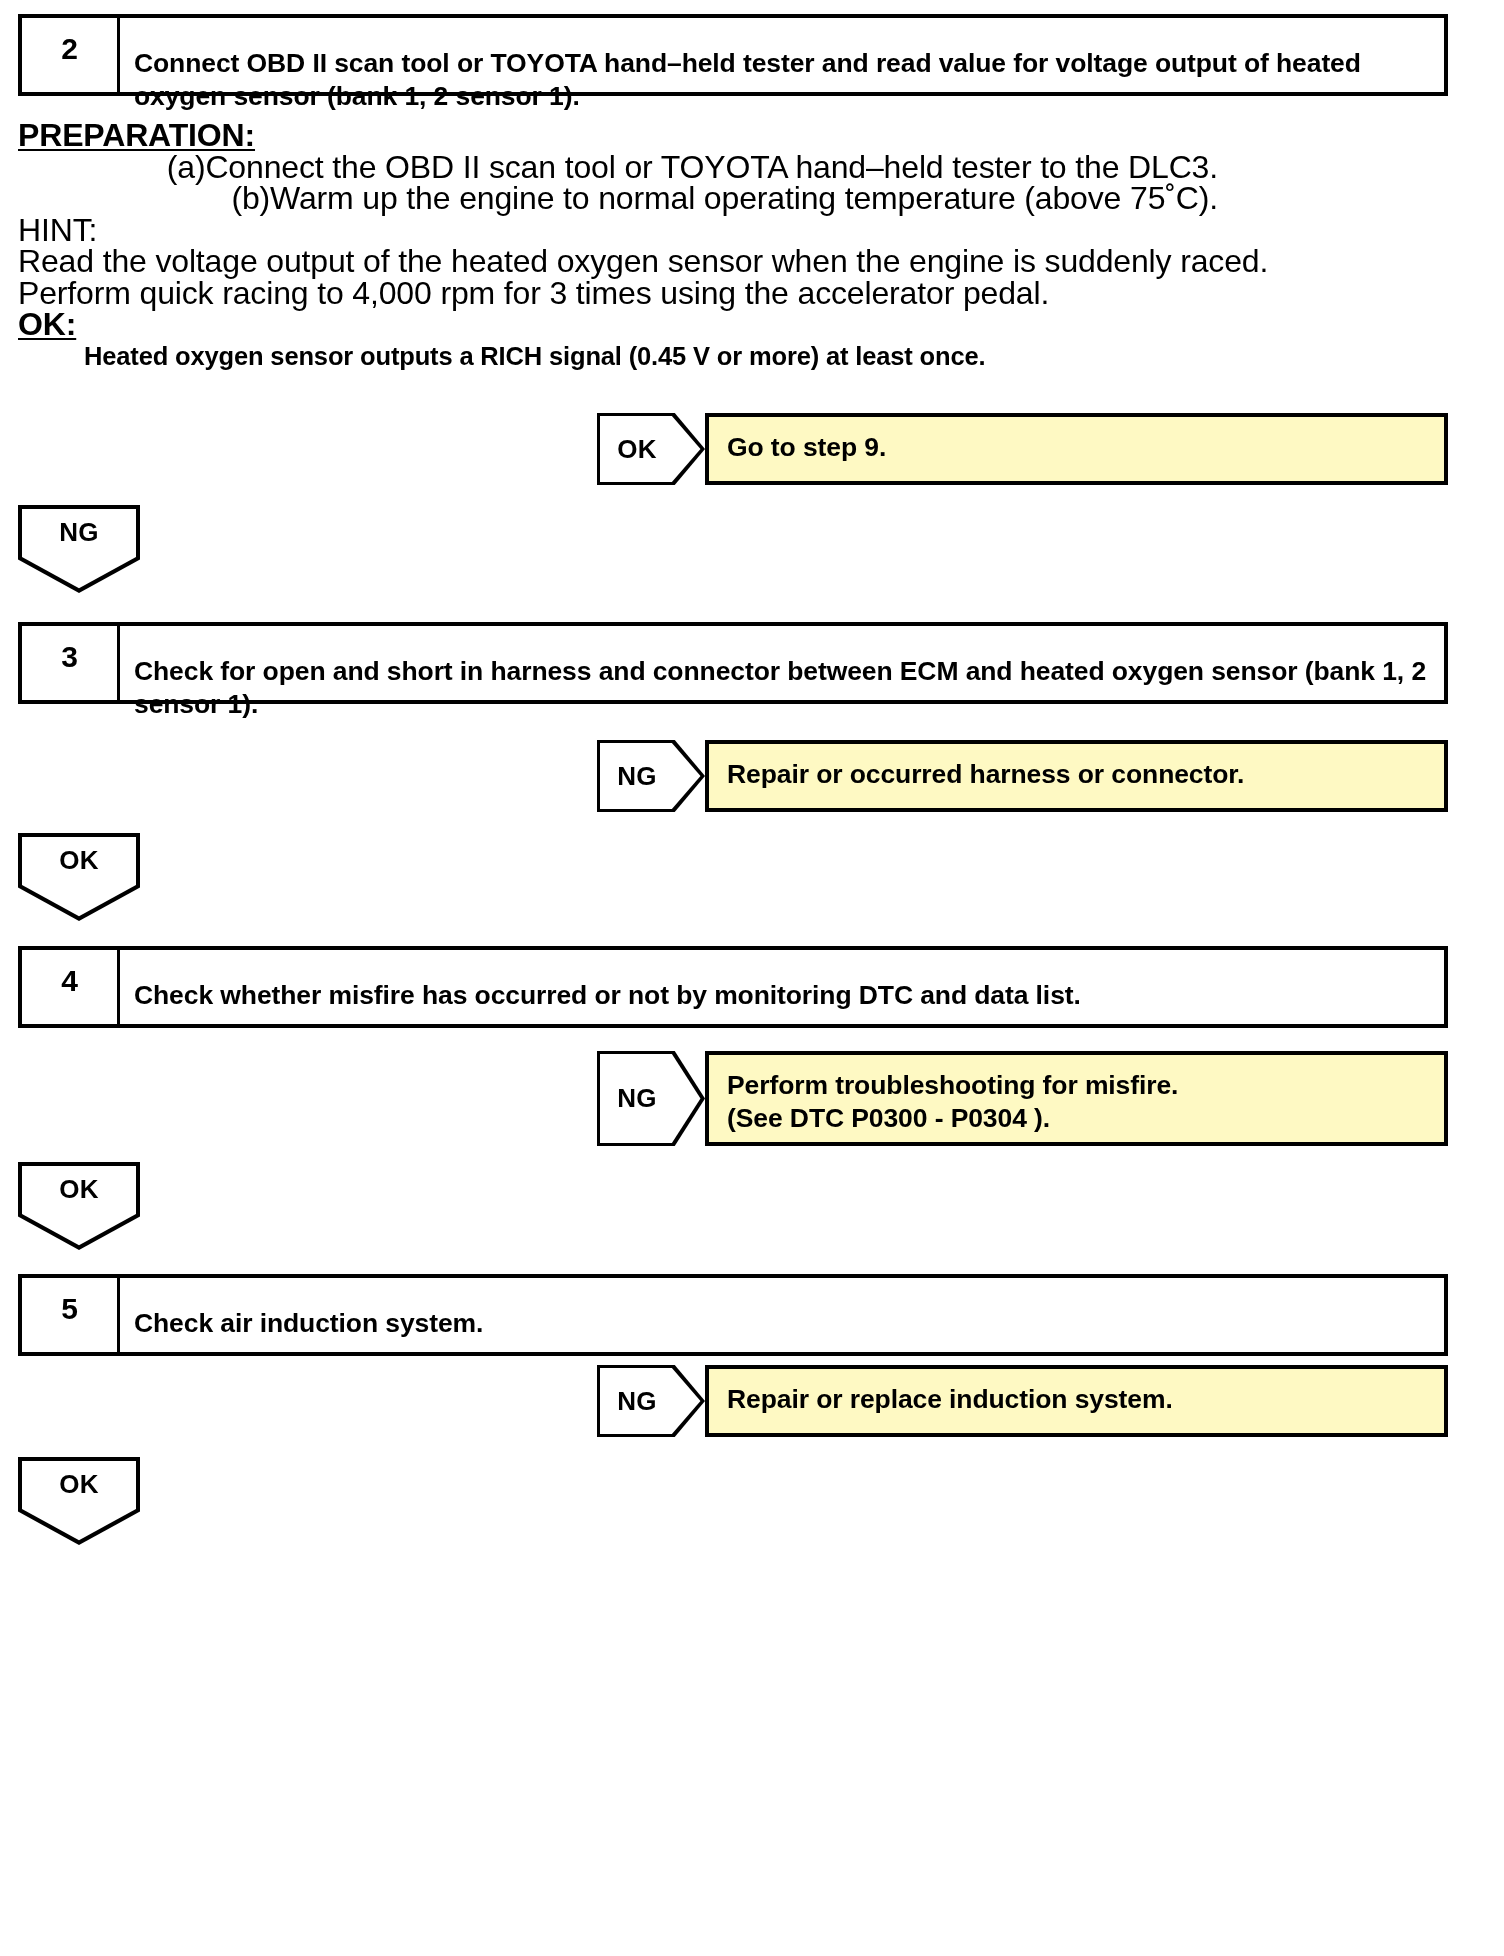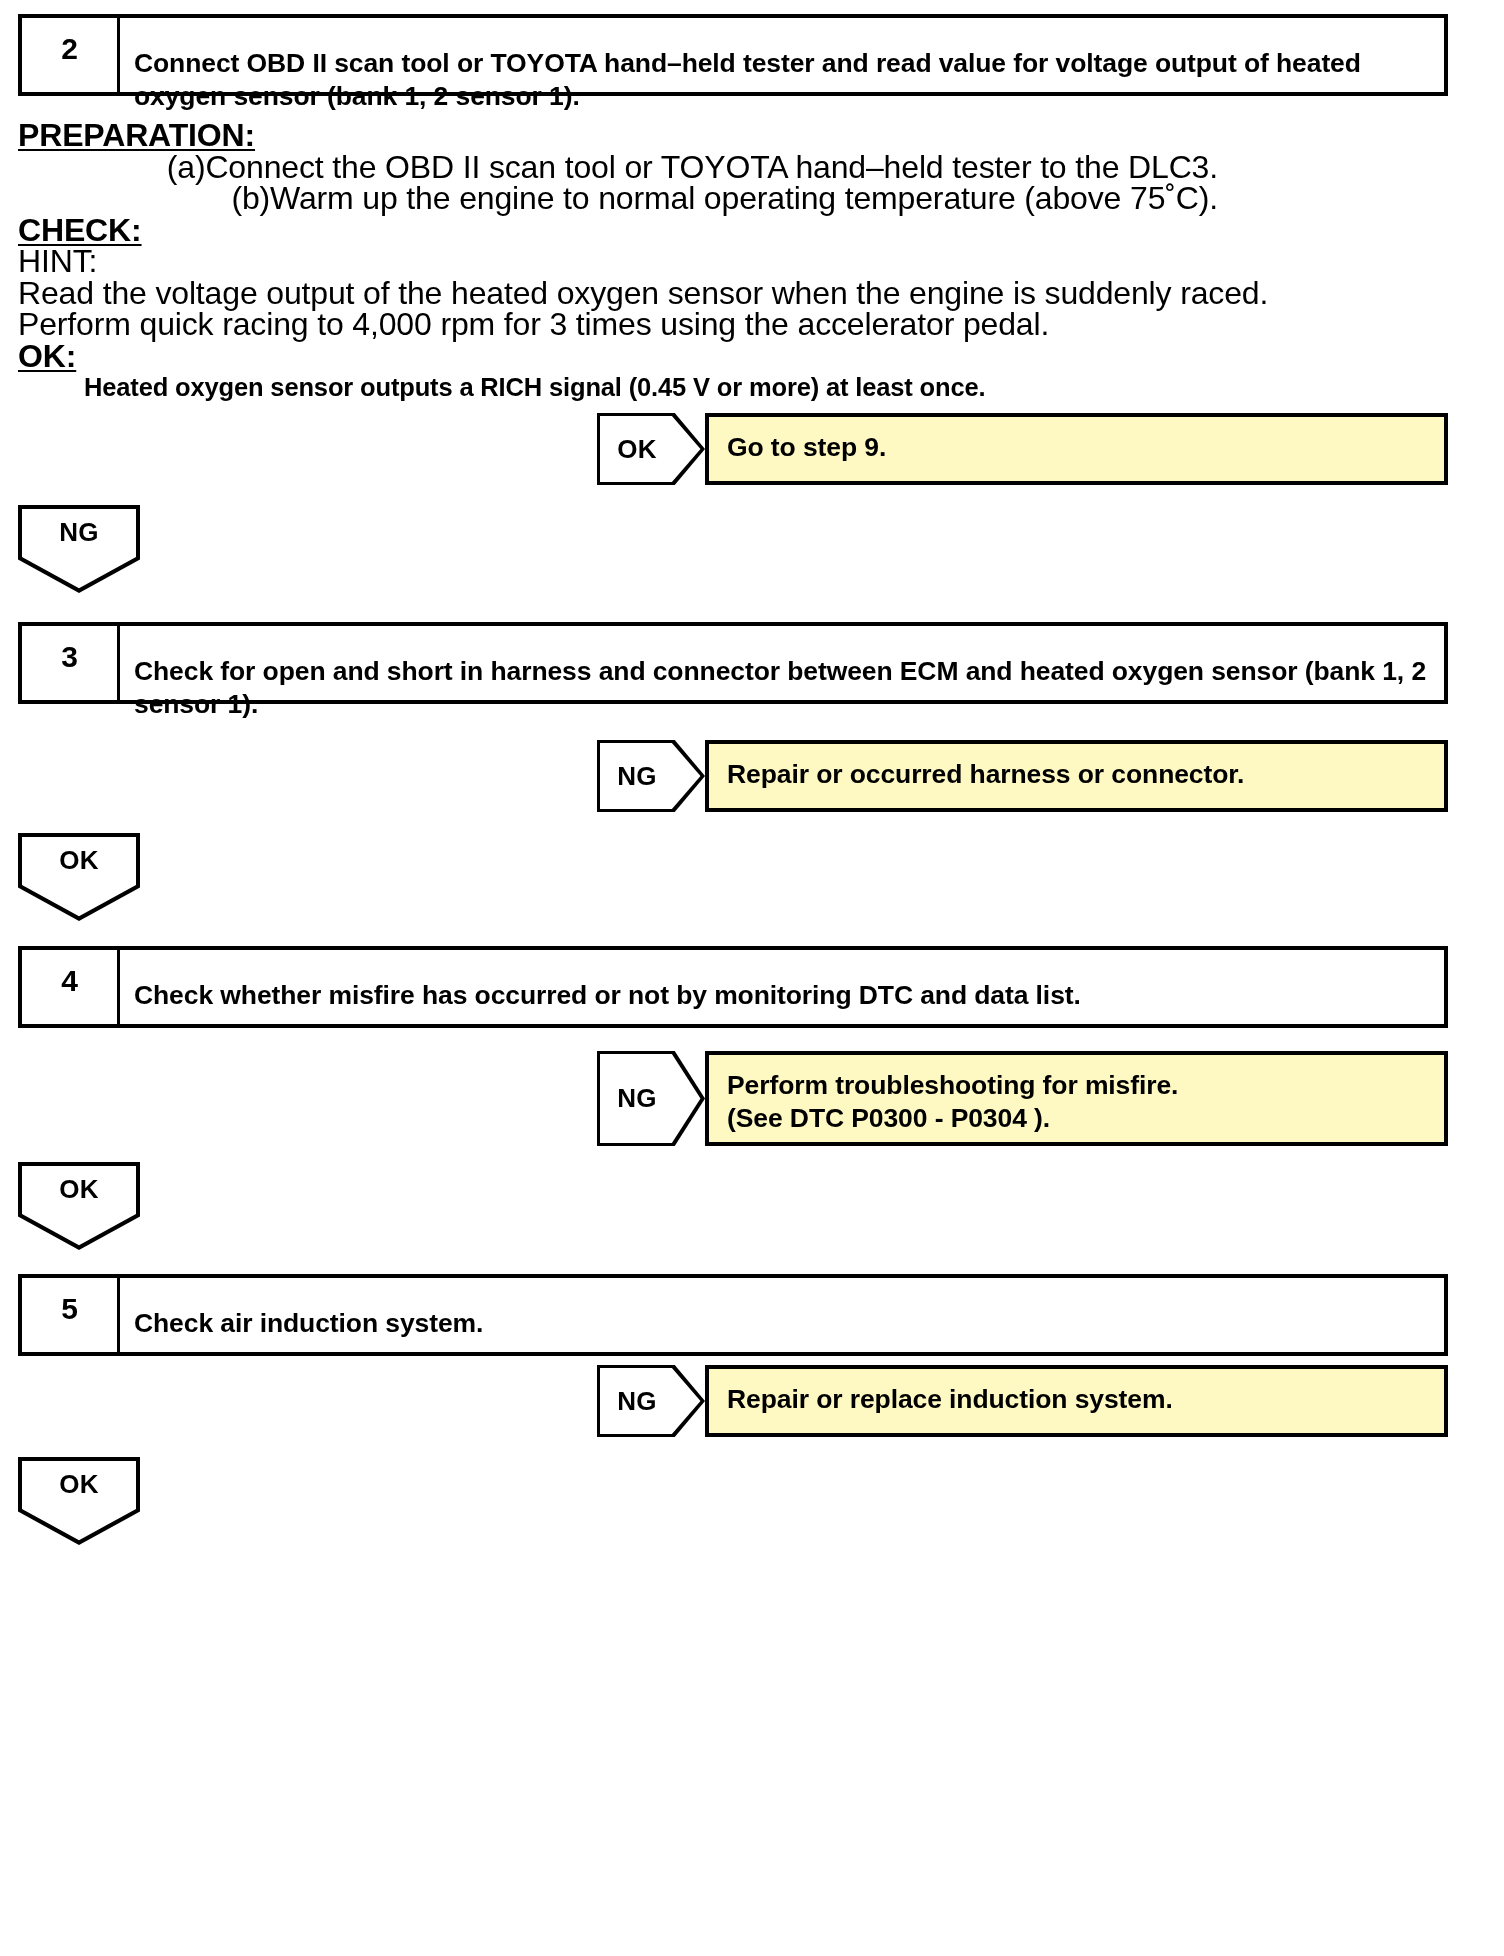--- a/index.html
+++ b/index.html
@@ -201,23 +201,20 @@
     <div class="tline">
       <span class="hdr">PREPARATION:</span>
     </div>
     <div class="tline indent-item">
       <span class="item-tag">(a)</span><span>Connect the OBD II scan tool or TOYOTA hand–held tester to the DLC3.</span>
     </div>
     <div class="tline indent-item">
       <span class="item-tag">(b)</span><span>Warm up the engine to normal operating temperature (above 75˚C).</span>
     </div>
     <div class="tline">
-      <span class="hdr">CHECK:</span>
-    </div>
-    <div class="tline">
       <span class="hdr-plain">HINT:</span>
     </div>
     <div class="tline">Read the voltage output of the heated oxygen sensor when the engine is suddenly raced.</div>
     <div class="tline">Perform quick racing to 4,000 rpm for 3 times using the accelerator pedal.</div>
     <div class="tline">
       <span class="hdr">OK:</span>
     </div>
     <div class="tline criterion">Heated oxygen sensor outputs a RICH signal (0.45 V or more) at least once.</div>
   </div>
 

